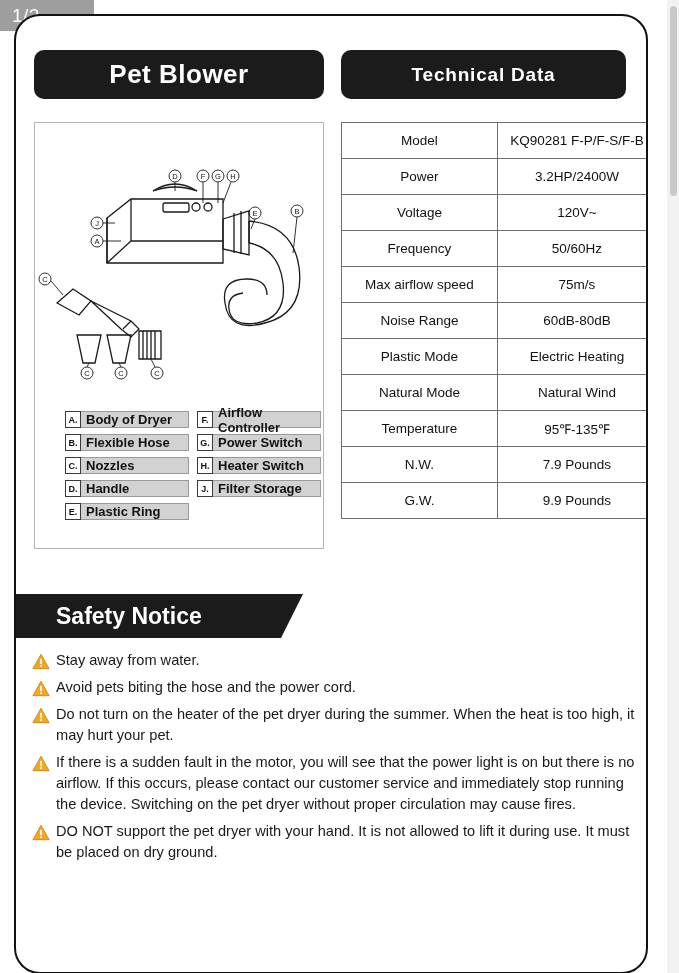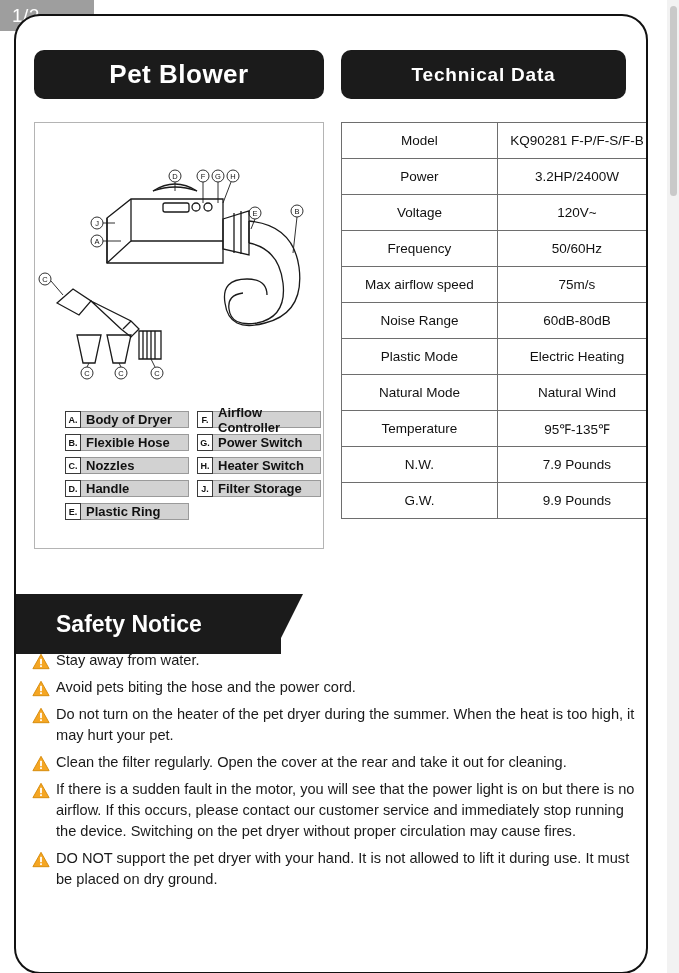--- a/index.html
+++ b/index.html
@@ -187,21 +187,21 @@
   }
   .spec-table td.k { width: 140px; }
   .spec-table td.v { width: 143px; }
 
   
   .safety-banner {
     position: absolute;
     left: 0;
     top: 578px;
     width: 265px;
-    height: 60px;
+    height: 44px;
     background: #1b1b1b;
     color: #ffffff;
     font-size: 23px;
     font-weight: bold;
     display: flex;
     align-items: center;
     padding-left: 40px;
     box-sizing: border-box;
   }
   .safety-banner::after {
@@ -460,28 +460,20 @@
         <rect x="9" y="13.2" width="2" height="2" fill="#ffffff"></rect>
       </svg>
       <div class="safety-text">Do not turn on the heater of the pet dryer during the summer. When the heat is too high, it may hurt your pet.</div>
     </div>
     <div class="safety-item">
       <svg class="warn-icon" viewBox="0 0 20 18">
         <polygon points="10,1 19,17 1,17" fill="#f5a623" stroke="#d48806" stroke-width="1"></polygon>
         <rect x="9" y="6" width="2" height="6" fill="#ffffff"></rect>
         <rect x="9" y="13.2" width="2" height="2" fill="#ffffff"></rect>
       </svg>
-      <div class="safety-text">Clean the filter regularly. Open the cover at the rear and take it out for cleaning.</div>
-    </div>
-    <div class="safety-item">
-      <svg class="warn-icon" viewBox="0 0 20 18">
-        <polygon points="10,1 19,17 1,17" fill="#f5a623" stroke="#d48806" stroke-width="1"></polygon>
-        <rect x="9" y="6" width="2" height="6" fill="#ffffff"></rect>
-        <rect x="9" y="13.2" width="2" height="2" fill="#ffffff"></rect>
-      </svg>
       <div class="safety-text">If there is a sudden fault in the motor, you will see that the power light is on but there is no airflow. If this occurs, please contact our customer service and immediately stop running the device. Switching on the pet dryer without proper circulation may cause fires.</div>
     </div>
     <div class="safety-item">
       <svg class="warn-icon" viewBox="0 0 20 18">
         <polygon points="10,1 19,17 1,17" fill="#f5a623" stroke="#d48806" stroke-width="1"></polygon>
         <rect x="9" y="6" width="2" height="6" fill="#ffffff"></rect>
         <rect x="9" y="13.2" width="2" height="2" fill="#ffffff"></rect>
       </svg>
       <div class="safety-text">DO NOT support the pet dryer with your hand. It is not allowed to lift it during use. It must be placed on dry ground.</div>
     </div>

